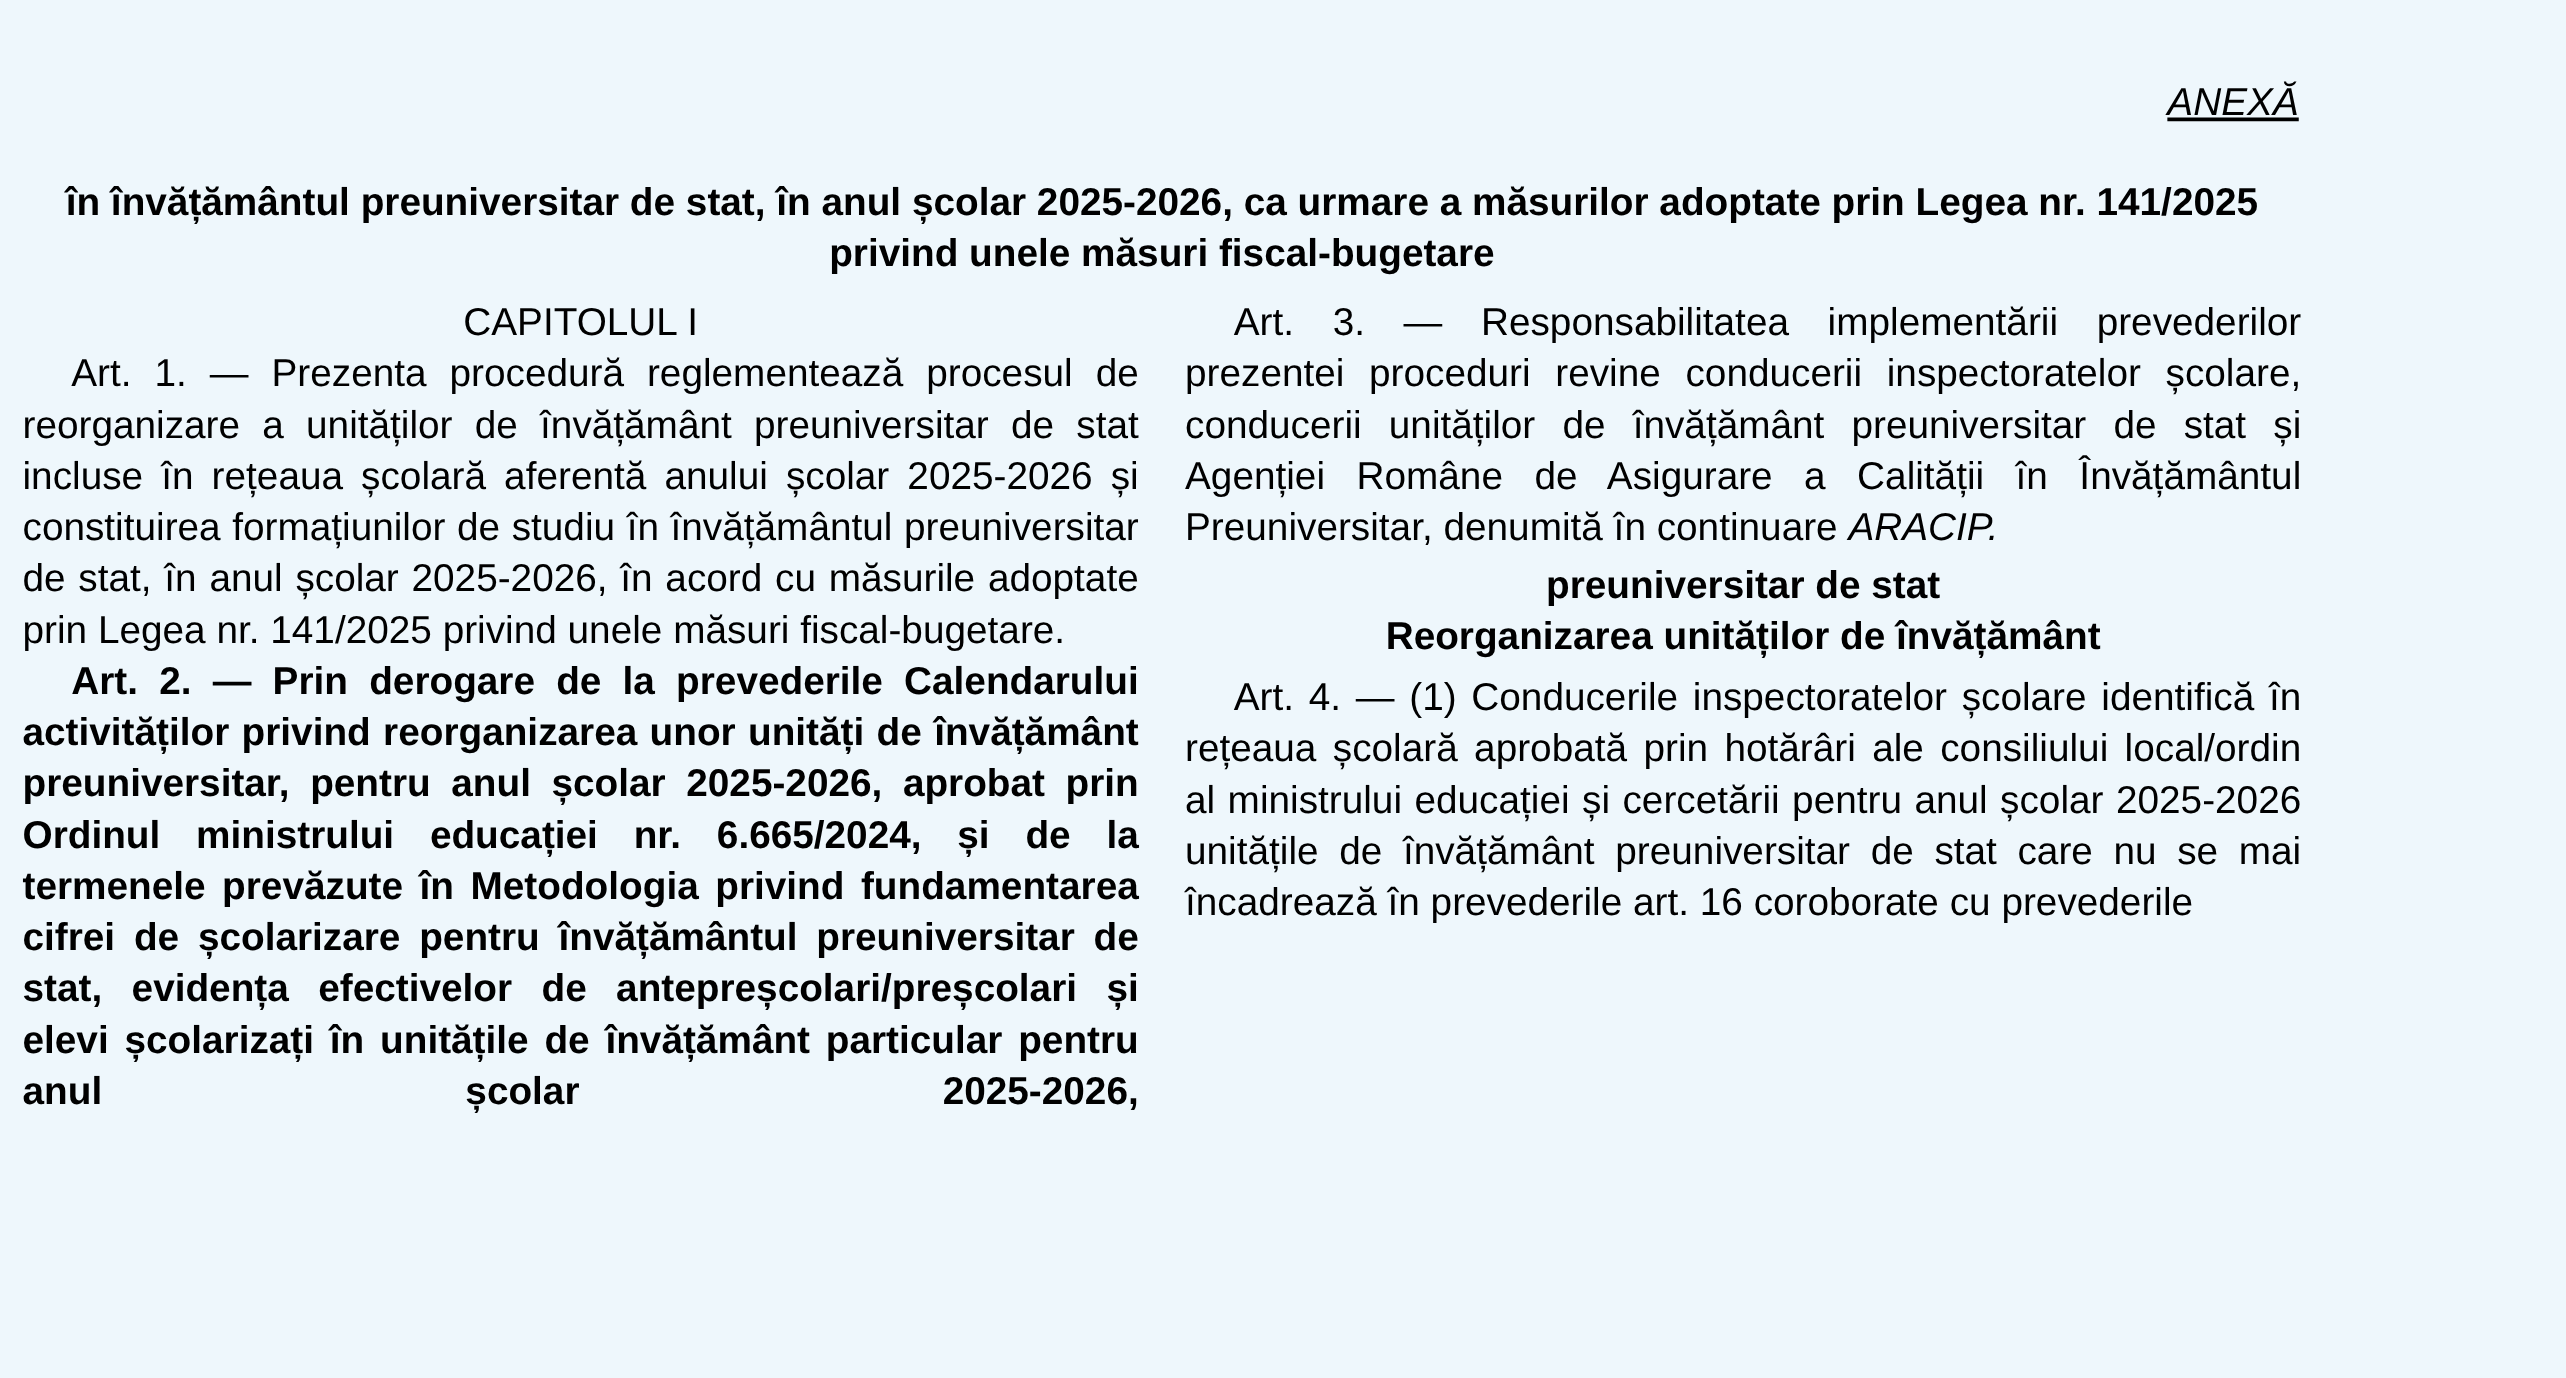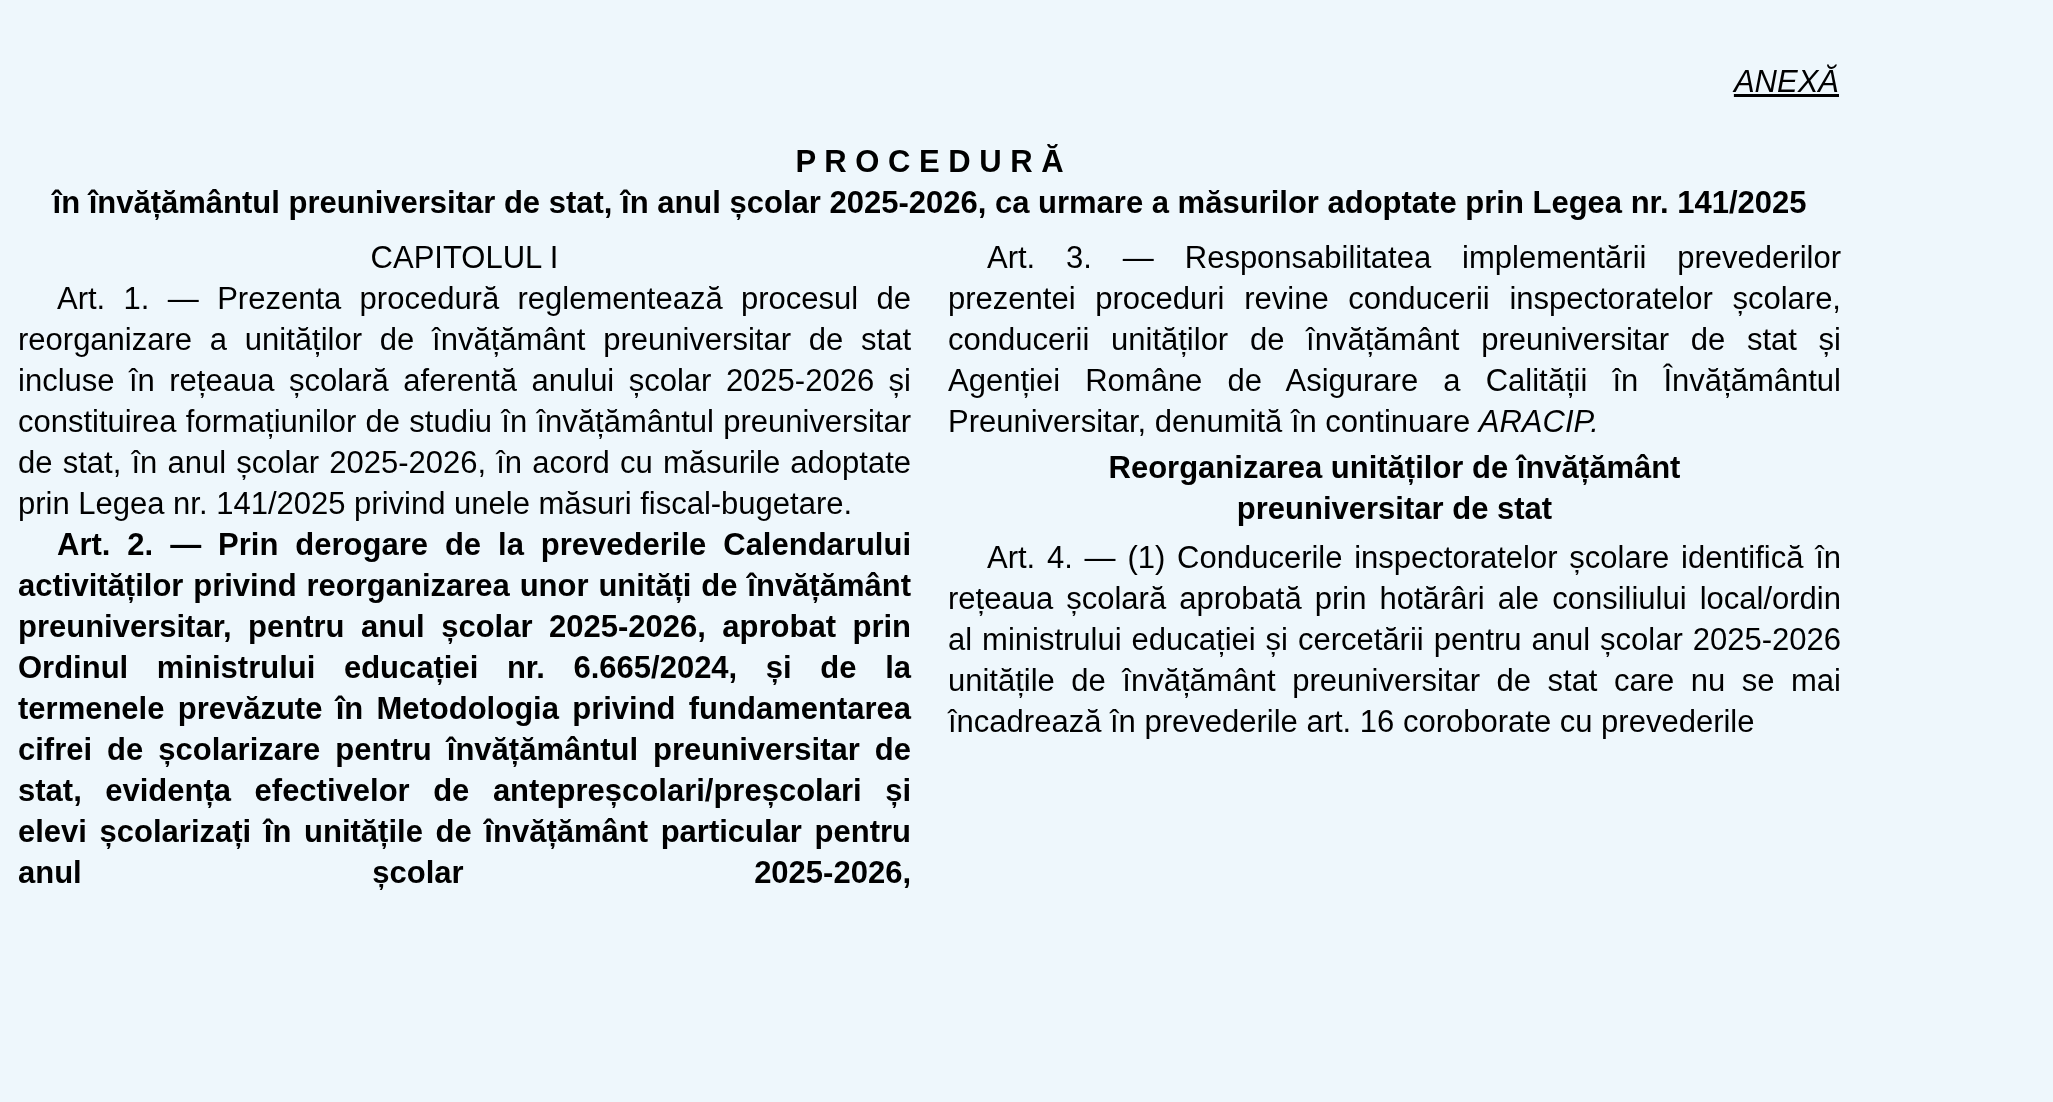--- a/index.html
+++ b/index.html
@@ -70,35 +70,35 @@
   }
 </style>
 </head>
 <body>
 
 <div class="page">
 
   <div class="annex">ANEXĂ</div>
 
   <div class="title-block">
-    <div>P R O C E D U R Ă</div>
     <div>în învățământul preuniversitar de stat, în anul școlar 2025-2026, ca urmare a măsurilor adoptate prin Legea nr. 141/2025</div>
+    <div>privind unele măsuri fiscal-bugetare</div>
   </div>
 
   <div class="columns">
 
     <div class="col">
       <div class="chapter-label">CAPITOLUL I</div>
       <p class="para indent">Art. 1. — Prezenta procedură reglementează procesul de reorganizare a unităților de învățământ preuniversitar de stat incluse în rețeaua școlară aferentă anului școlar 2025-2026 și constituirea formațiunilor de studiu în învățământul preuniversitar de stat, în anul școlar 2025-2026, în acord cu măsurile adoptate prin Legea nr. 141/2025 privind unele măsuri fiscal-bugetare.</p>
       <p class="para indent cont">Art. 2. — Prin derogare de la prevederile Calendarului activităților privind reorganizarea unor unități de învățământ preuniversitar, pentru anul școlar 2025-2026, aprobat prin Ordinul ministrului educației nr. 6.665/2024, și de la termenele prevăzute în Metodologia privind fundamentarea cifrei de școlarizare pentru învățământul preuniversitar de stat, evidența efectivelor de antepreșcolari/preșcolari și elevi școlarizați în unitățile de învățământ particular pentru anul școlar 2025-2026,</p>
     </div>
 
     <div class="col">
       <p class="para indent"><span>Art. 3. — Responsabilitatea implementării prevederilor prezentei proceduri revine conducerii inspectoratelor școlare, conducerii unităților de învățământ preuniversitar de stat și Agenției Române de Asigurare a Calității în Învățământul Preuniversitar, denumită în continuare </span><i>ARACIP.</i></p>
       <div class="chapter-title">
+        <div>preuniversitar de stat</div>
         <div>Reorganizarea unităților de învățământ</div>
-        <div>preuniversitar de stat</div>
       </div>
       <p class="para indent">Art. 4. — (1) Conducerile inspectoratelor școlare identifică în rețeaua școlară aprobată prin hotărâri ale consiliului local/ordin al ministrului educației și cercetării pentru anul școlar 2025-2026 unitățile de învățământ preuniversitar de stat care nu se mai încadrează în prevederile art. 16 coroborate cu prevederile</p>
     </div>
 
   </div>
 </div>
 
 </body></html>

